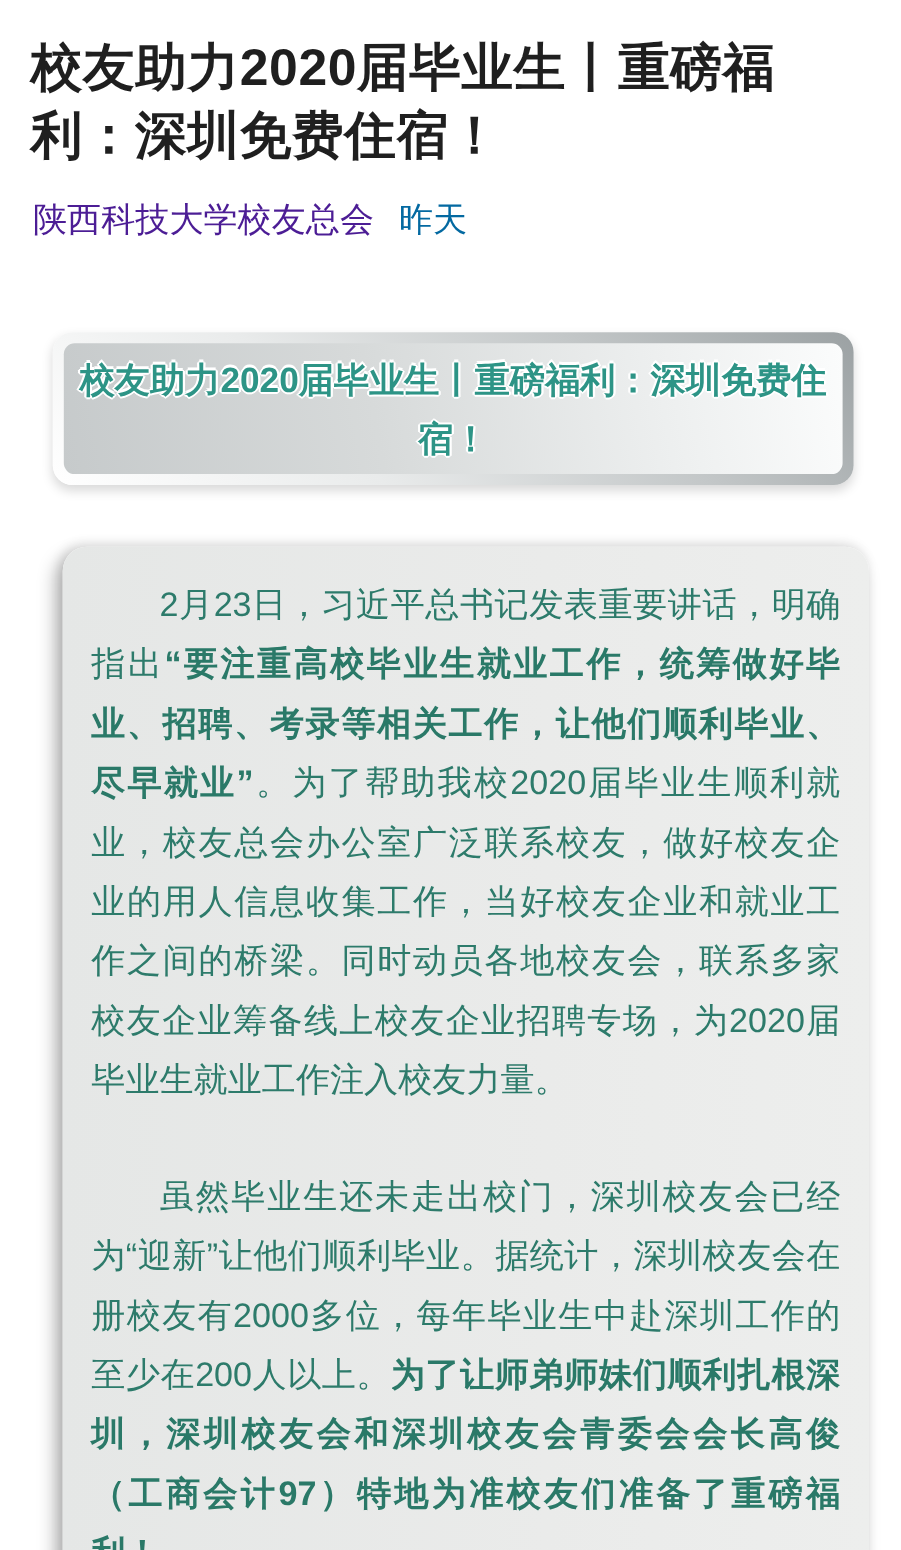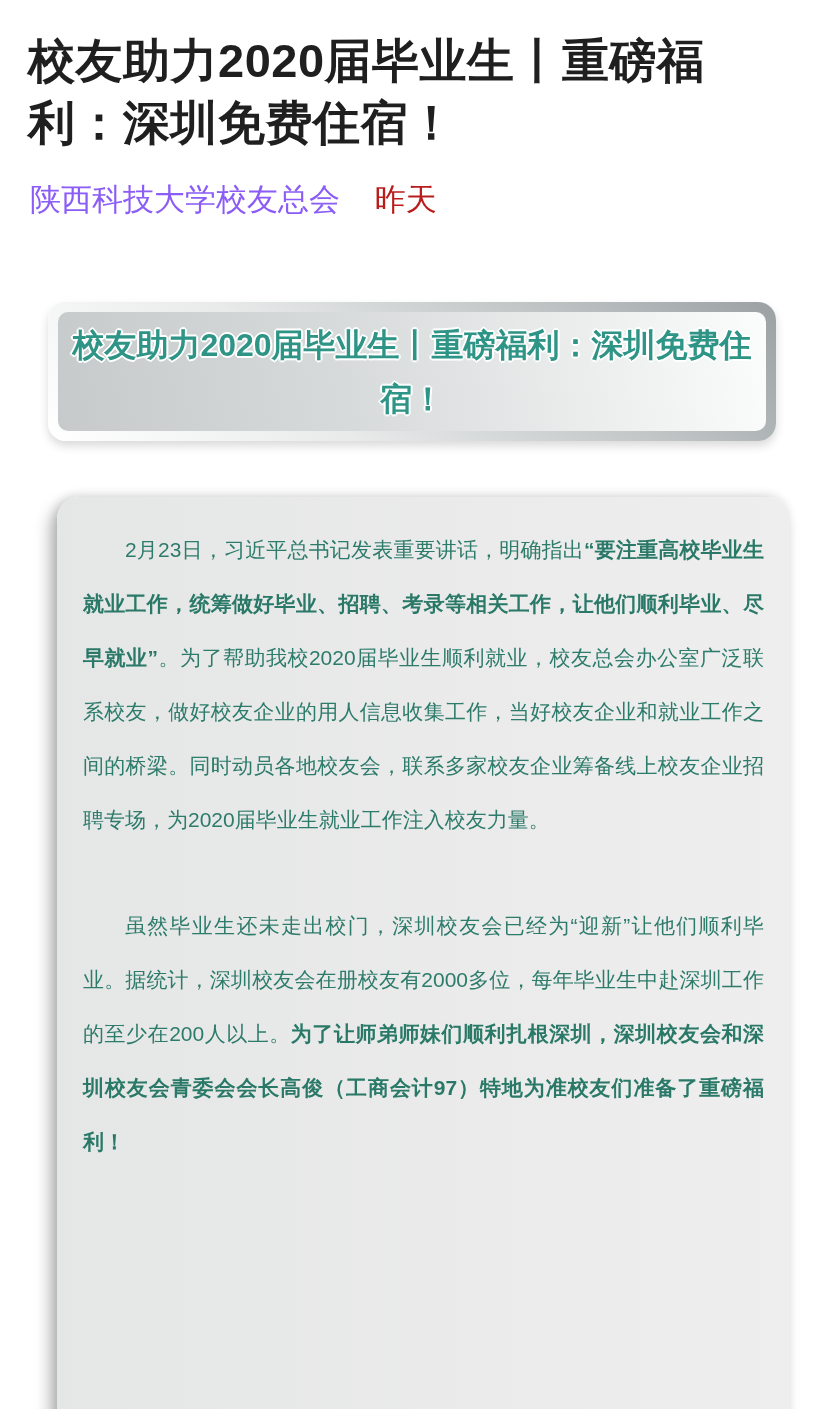--- a/index.html
+++ b/index.html
@@ -30,26 +30,26 @@
     letter-spacing: 0.5px;
   }
   
   .meta-row {
     margin: 28px 28px 0 30px;
     font-size: 31px;
     line-height: 36px;
     white-space: nowrap;
   }
   .account-name {
-    color: #8b5cf6;
+    color: #4c1d95;
     cursor: pointer;
   }
   .publish-date {
-    color: #b91c1c;
-    margin-left: 26px;
+    color: #0369a1;
+    margin-left: 14px;
   }
   
   .banner-frame {
     margin: 84px 0 0 48px;
     width: 728px;
     height: 139px;
     box-sizing: border-box;
     padding: 10px;
     border-radius: 18px;
     background: linear-gradient(225deg, #9ba1a3 0%, #c2c6c7 30%, #e9ebeb 65%, #ffffff 100%);
@@ -84,21 +84,21 @@
     width: 733px;
     height: 980px;
     box-sizing: border-box;
     border-radius: 22px;
     background: linear-gradient(90deg, #e5e7e6 0%, #eaebea 60%, #edeeed 100%);
     box-shadow: -7px 8px 16px rgba(0,0,0,0.28), -2px -3px 10px rgba(0,0,0,0.10);
     padding: 26px 26px 0 26px;
   }
   .content-card p {
     margin: 0 0 52px 0;
-    font-size: 21px;
+    font-size: 31px;
     line-height: 54px;
     color: #2d7b6b;
     text-align: justify;
     text-indent: 2em;
   }
   .content-card b {
     font-weight: 700;
     color: #2a7968;
   }
 </style>

